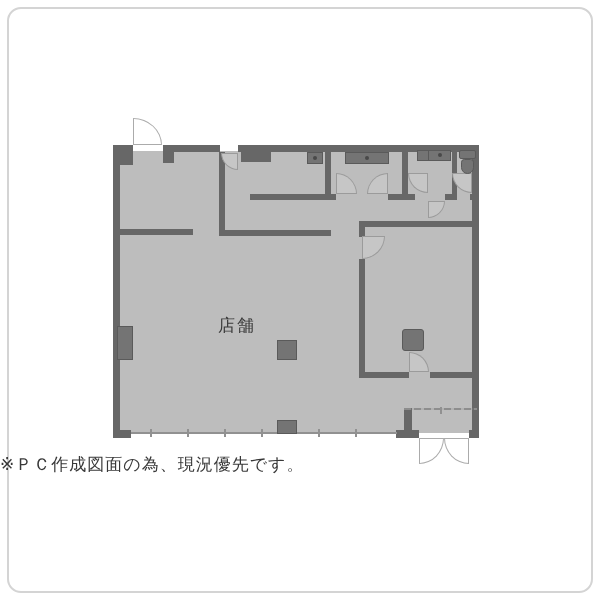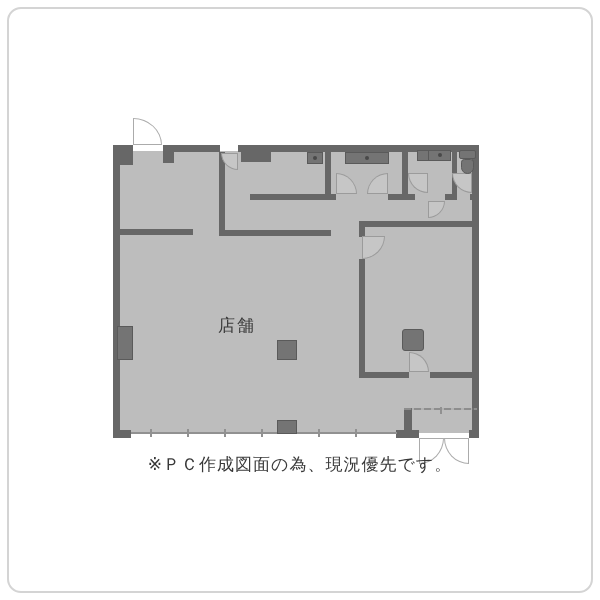--- a/index.html
+++ b/index.html
@@ -19,21 +19,21 @@
   .di{position:absolute;background:var(--door-fill-in,#c6c6c6);border:1px solid var(--door-line,#9b9b9b);box-sizing:border-box;}
   .de{position:absolute;background:var(--door-fill-out,#ffffff);border:1px solid #ababab;box-sizing:border-box;}
   .glass{position:absolute;background:#919191;}
   .tick{position:absolute;width:2px;height:8px;background:#919191;}
   .slide{position:absolute;height:2px;
     background:repeating-linear-gradient(90deg,#8d8d8d 0 7px,rgba(141,141,141,.25) 7px 10px);}
   .room-label{
     position:absolute;color:var(--text,#3b3b3b);font-size:17px;letter-spacing:2px;white-space:nowrap;
   }
   .caption{
-    position:absolute;left:0;top:453px;width:600px;text-align:center;
+    position:absolute;left:0;top:453px;width:600px;
     color:var(--text,#333);font-size:17px;letter-spacing:1px;white-space:nowrap;
   }
   
   .r-tl{border-radius:100% 0 0 0;}
   .r-tr{border-radius:0 100% 0 0;}
   .r-br{border-radius:0 0 100% 0;}
   .r-bl{border-radius:0 0 0 100%;}
 </style>
 </head>
 <body>

